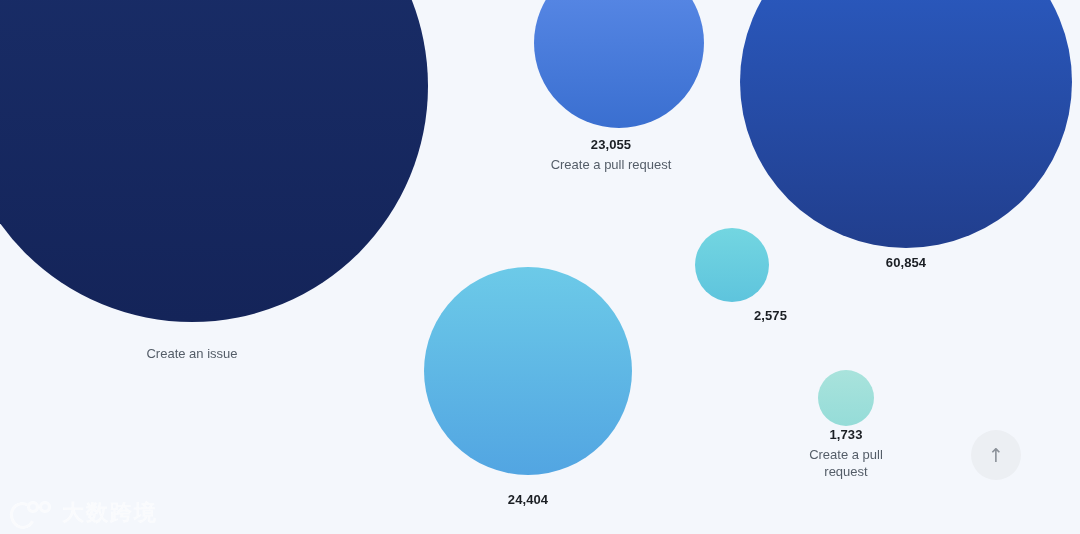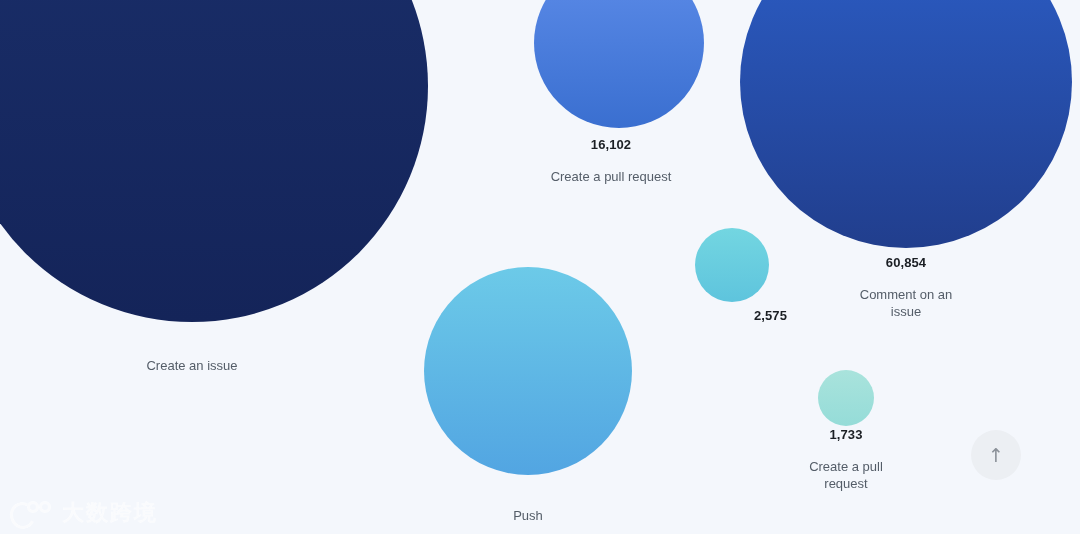--- a/index.html
+++ b/index.html
@@ -42,21 +42,21 @@
     font-weight: 700;
     color: #1b1f24;
     letter-spacing: 0.1px;
     white-space: nowrap;
   }
   .bubble-name {
     display: block;
     font-size: 13px;
     font-weight: 400;
     color: #545d68;
-    margin-top: 16px;
+    margin-top: 4px;
   }
 
   
   #scroll-top {
     position: absolute;
     left: 971px;
     top: 430px;
     width: 50px;
     height: 50px;
     border: none;
@@ -137,27 +137,26 @@
       <div class="bubble" style="left: 695px; top: 228px; width: 74px; height: 74px; background: linear-gradient(rgb(115, 214, 225) 0%, rgb(94, 196, 221) 100%);"></div>
       <div class="bubble" style="left: 818px; top: 370px; width: 56px; height: 56px; background: linear-gradient(rgb(169, 227, 220) 0%, rgb(149, 220, 216) 100%);"></div>
     </div>
 
   <div id="label-layer">
       <div class="bubble-label" style="left: 92px; top: 342px; width: 200px;">
         <span class="bubble-name">Create an issue</span>
       </div>
       <div class="bubble-label" style="left: 848px; top: 255px; width: 116px;">
         <span class="bubble-value">60,854</span>
-        <span class="bubble-name">Comment on an issue</span>
       </div>
       <div class="bubble-label" style="left: 448px; top: 492px; width: 160px;">
-        <span class="bubble-name">Push</span>
+        <span class="bubble-value">24,404</span>
       </div>
       <div class="bubble-label" style="left: 511px; top: 137px; width: 200px;">
-        <span class="bubble-value">16,102</span>
+        <span class="bubble-value">23,055</span>
         <span class="bubble-name">Create a pull request</span>
       </div>
       <div class="bubble-label" style="left: 677px; top: 308px; width: 110px; text-align: right;">
         <span class="bubble-value">2,575</span>
       </div>
       <div class="bubble-label" style="left: 793px; top: 427px; width: 106px;">
         <span class="bubble-value">1,733</span>
         <span class="bubble-name">Create a pull request</span>
       </div>
     </div>

